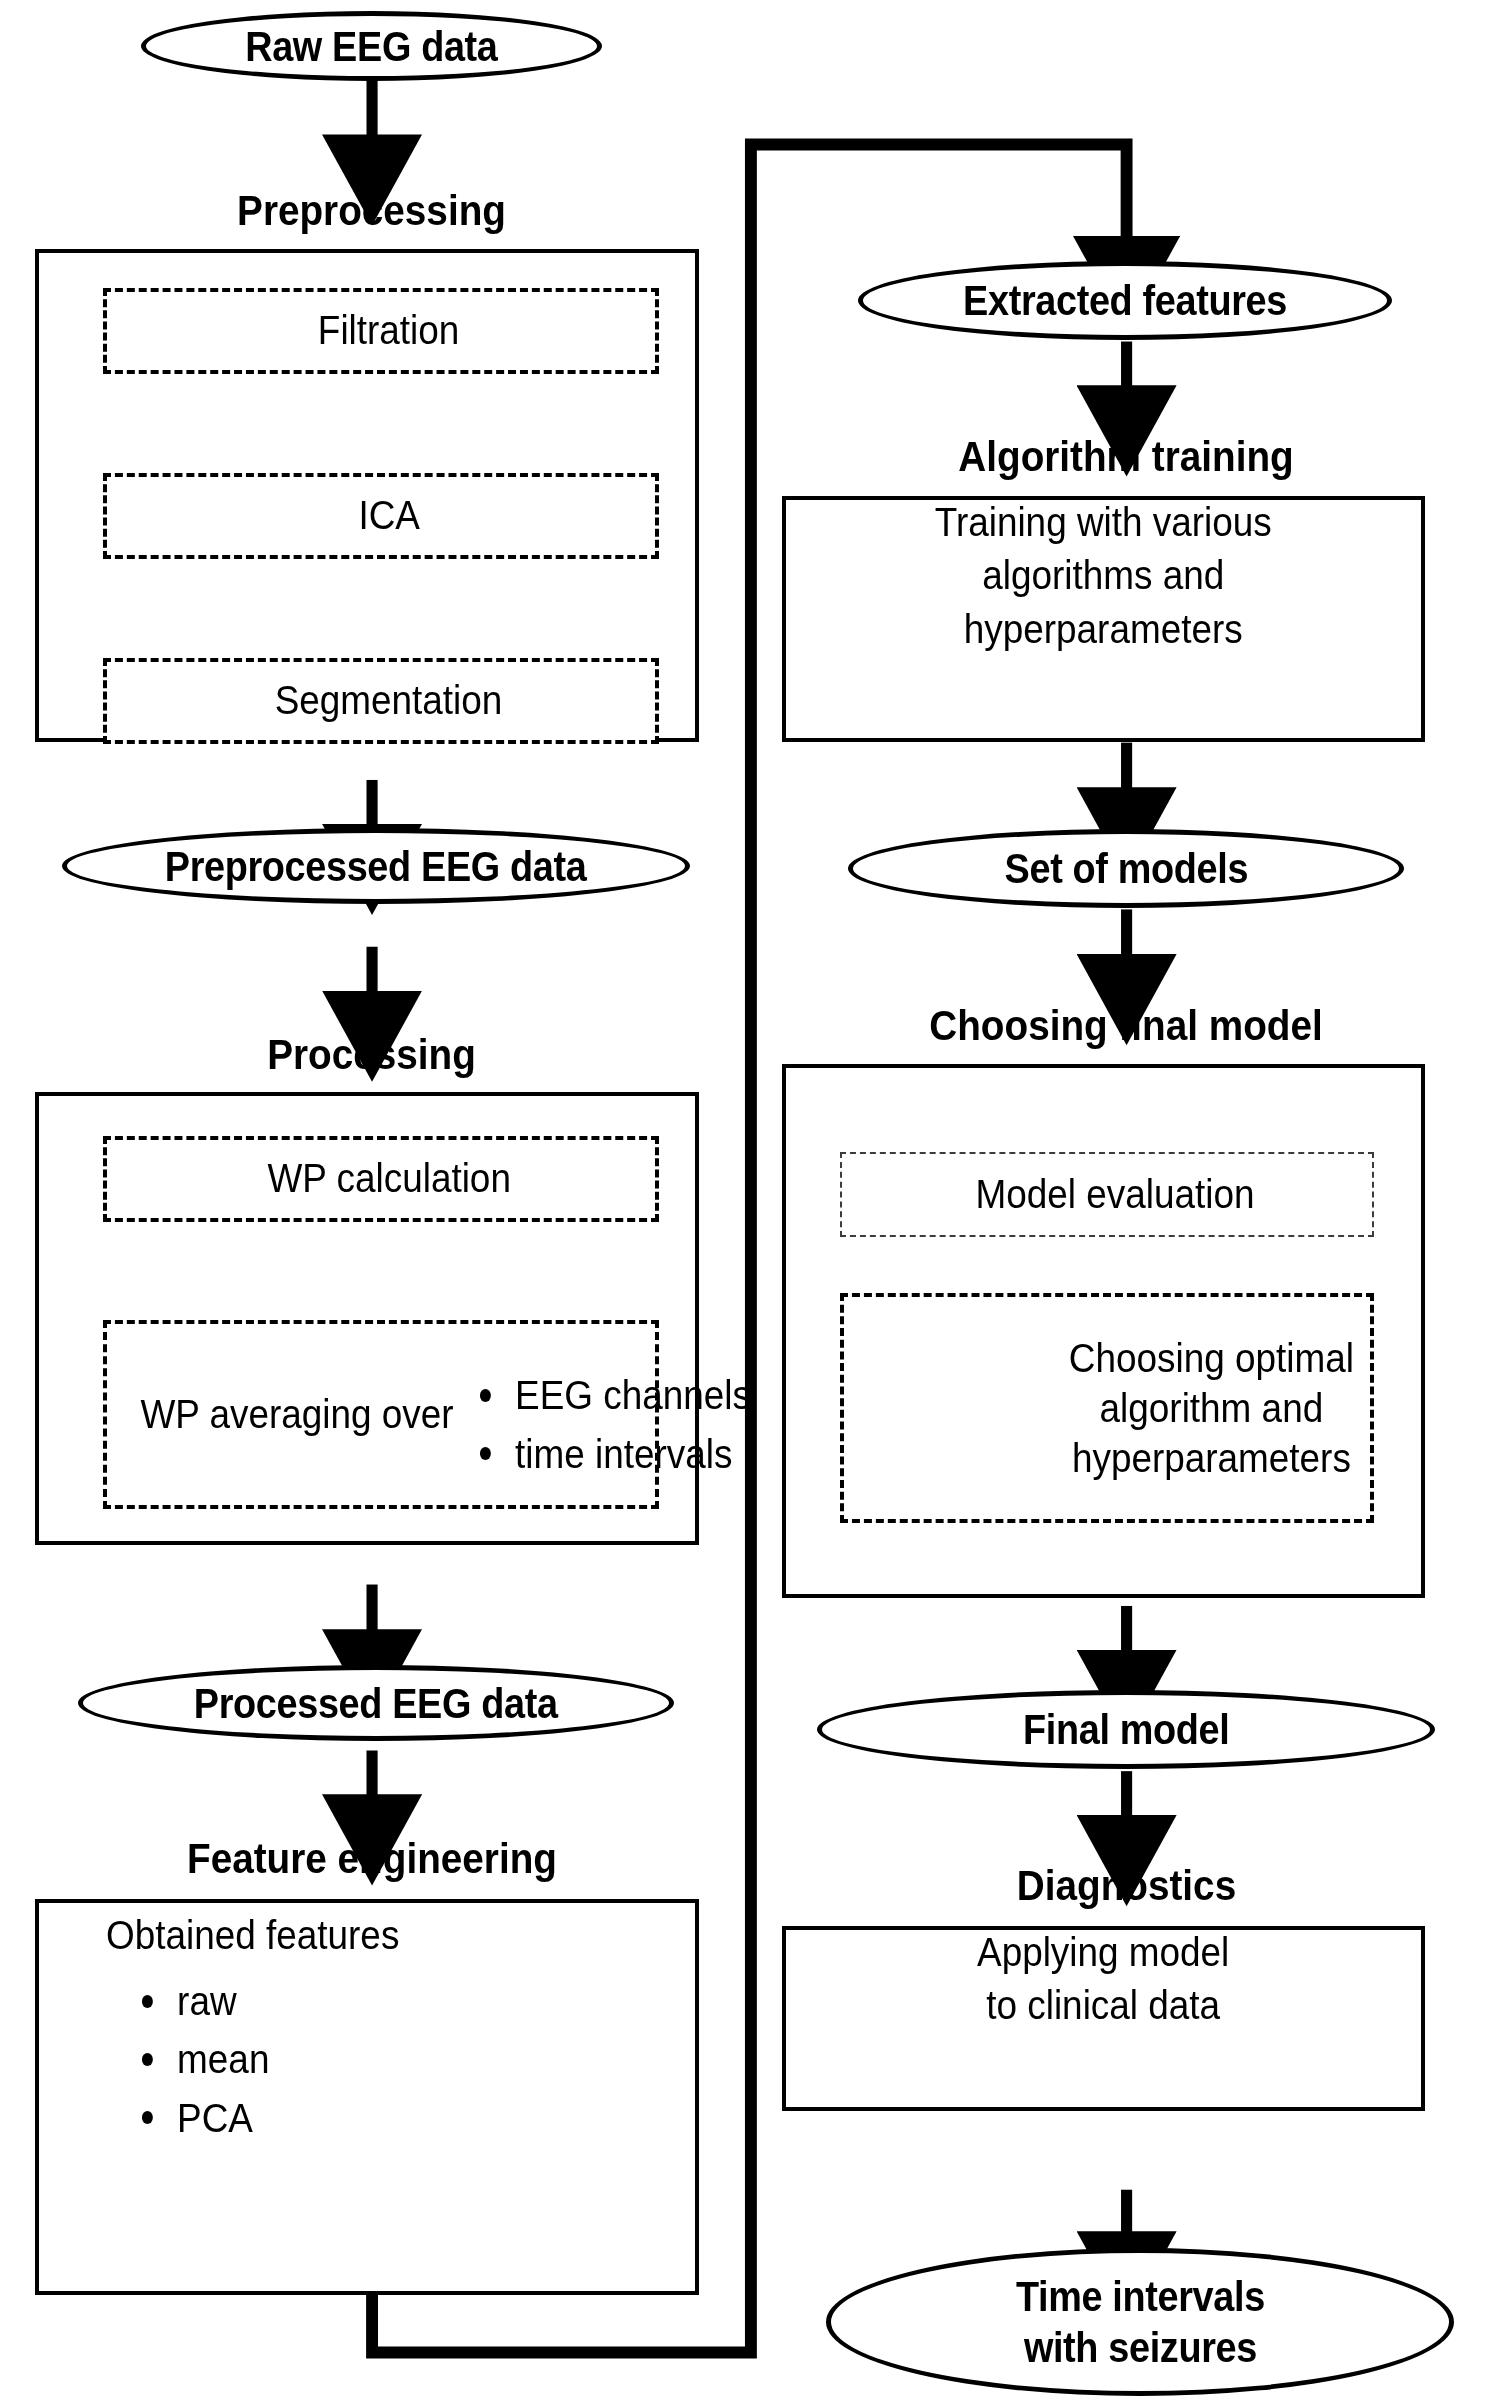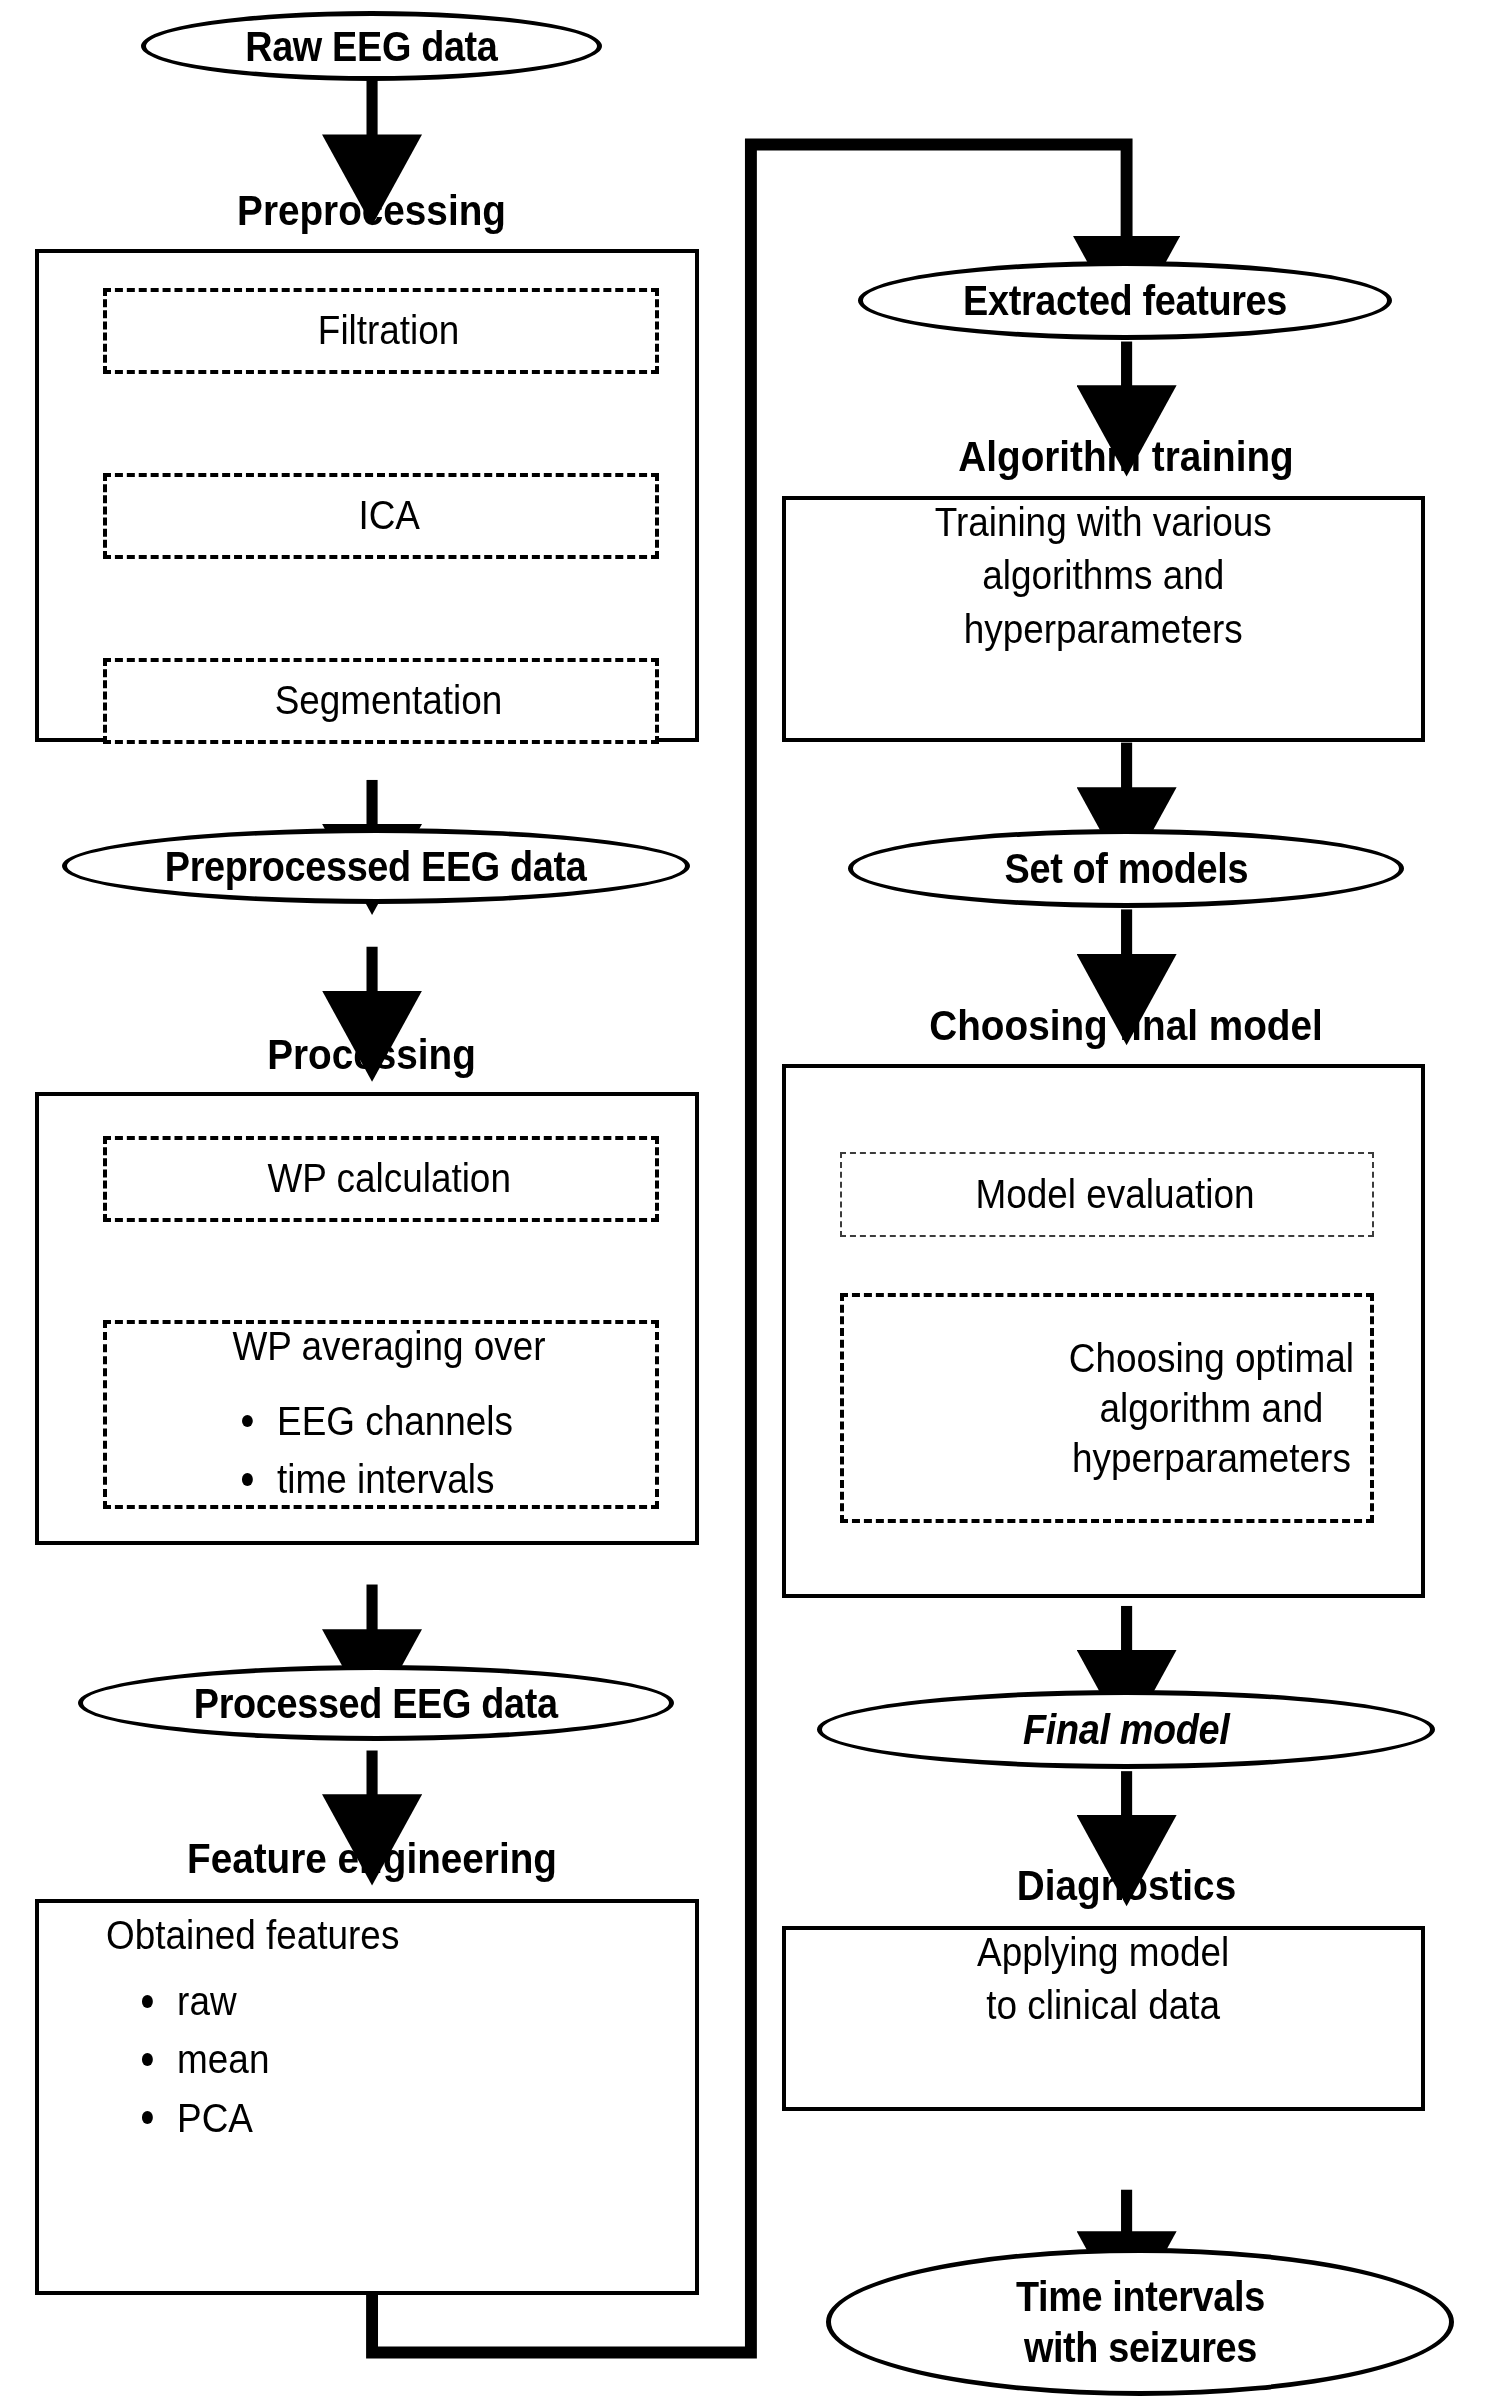--- a/index.html
+++ b/index.html
@@ -138,21 +138,21 @@
     font-size: 41px;
     line-height: 1.25;
     transform: scaleX(0.9);
     text-align: center;
     white-space: nowrap;
   }
   .listwrap {
     position: absolute;
     box-sizing: border-box;
     display: flex;
-    flex-direction: column;
+    flex-direction: row;
     align-items: center;
     justify-content: flex-start;
   }
 </style>
 </head>
 <body>
 
 <div id="stage">
 
   <svg id="wires" viewBox="0 0 1894 3023">
@@ -274,21 +274,21 @@
   <div class="dashbox faint" style="left:840px; top:1152px; width:534px; height:85px;">
     <span class="txt">Model evaluation</span>
   </div>
 
   <div class="dashbox" style="left:840px; top:1293px; width:534px; height:230px;align-items:flex-end;">
     <span class="txt tight">Choosing optimal
 algorithm and
 hyperparameters</span>
   </div>
 
-  <div class="node ellipse" style="left:817px; top:1690px; width:618px; height:79px;font-style:italic;">
+  <div class="node ellipse" style="left:817px; top:1690px; width:618px; height:79px;">
     <span class="elabel">Final model</span>
   </div>
 
   <div class="caption" style="left:936px; top:1864px; width:381px;">Diagnostics</div>
 
   <div class="groupbox" style="left:782px; top:1926px; width:643px; height:185px;"></div>
 
   <div class="textblock" style="left:782px; top:1926px; width:643px; height:185px;">
     <span class="txt">Applying model
 to clinical data</span>

